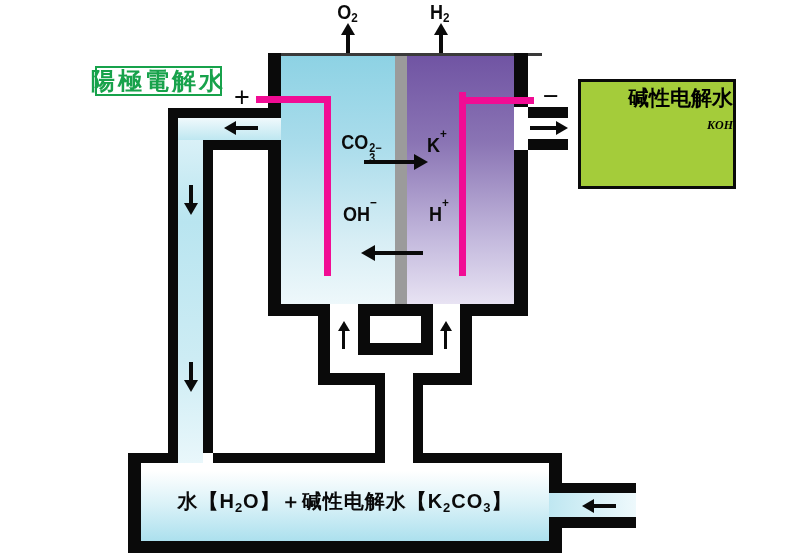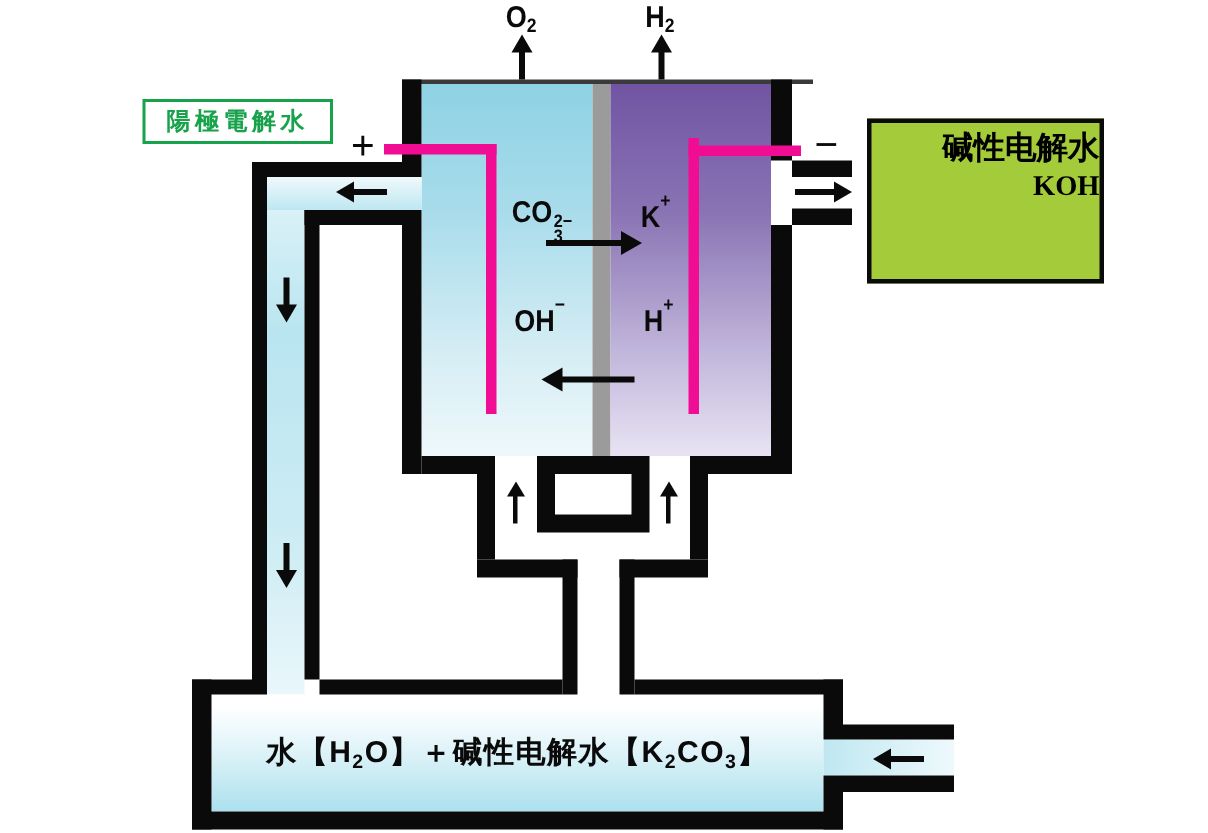--- a/index.html
+++ b/index.html
@@ -50,27 +50,27 @@
 
   
   .gas-label{font-weight:700;font-size:20px;transform:scaleX(.9);}
   .gas-label sub{font-size:13px;vertical-align:-3px;}
   .ion{font-weight:700;font-size:20px;transform:scaleX(.9);}
   .ion sup{font-size:13px;position:relative;top:-6px;}
   .stack{display:inline-flex;flex-direction:column;font-size:12px;line-height:10px;
          font-weight:700;vertical-align:-3px;margin-left:1px;}
   .sign{font-size:27px;font-weight:400;line-height:20px;}
   .anode-box{left:95px;top:66px;width:127px;height:30px;border:2px solid #17a24b;
-    background:#fff;color:#17a24b;font-size:16px;font-weight:600;letter-spacing:3px;
+    background:#fff;color:#17a24b;font-size:24px;font-weight:600;letter-spacing:3px;
     display:flex;align-items:center;justify-content:center;box-sizing:border-box;}
   .alkaline-box{left:578px;top:79px;width:158px;height:110px;background:#a4cc3a;
     border:3px solid #0a0a0a;box-sizing:border-box;text-align:right;
     font-family:"Liberation Serif", serif;font-weight:700;color:#000;padding-top:3px;}
   .alkaline-box .l1{font-size:21px;line-height:27px;}
-  .alkaline-box .l2,.alkaline-box .l3{font-size:19px;line-height:26px;}
+  .alkaline-box .l2,.alkaline-box .l3{font-size:12px;line-height:26px;font-style:italic;}
   .tank-label{left:141px;top:463px;width:408px;height:76px;display:flex;
     align-items:center;justify-content:center;font-size:20px;font-weight:700;letter-spacing:1px;}
   .tank-label sub{font-size:13px;vertical-align:-4px;}
   .topline{position:absolute;left:268px;top:53px;width:274px;height:3px;background:#3a3a3a;}
 </style>
 </head>
 <body>
 
 <div class="stage">
 

